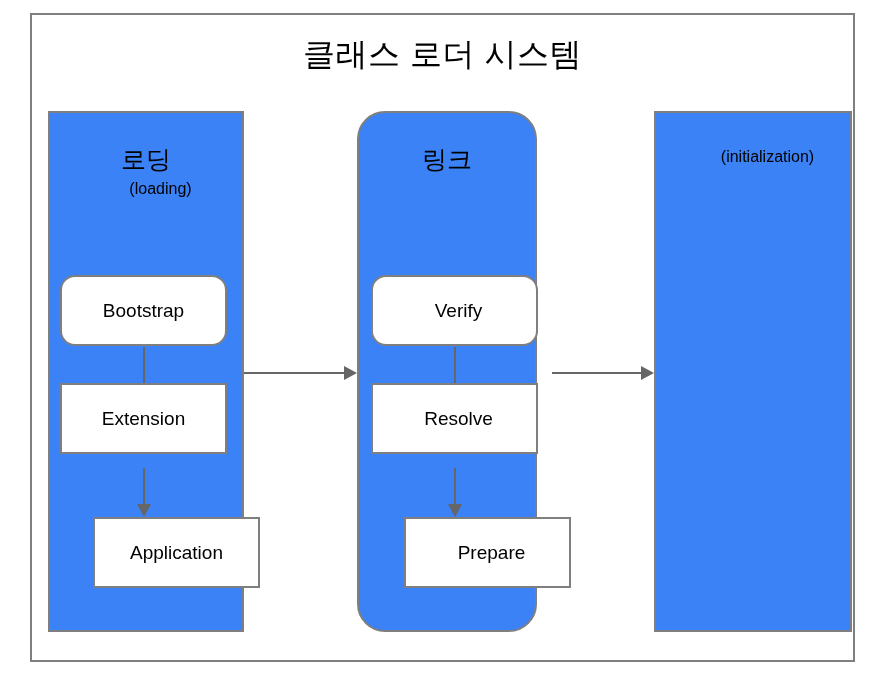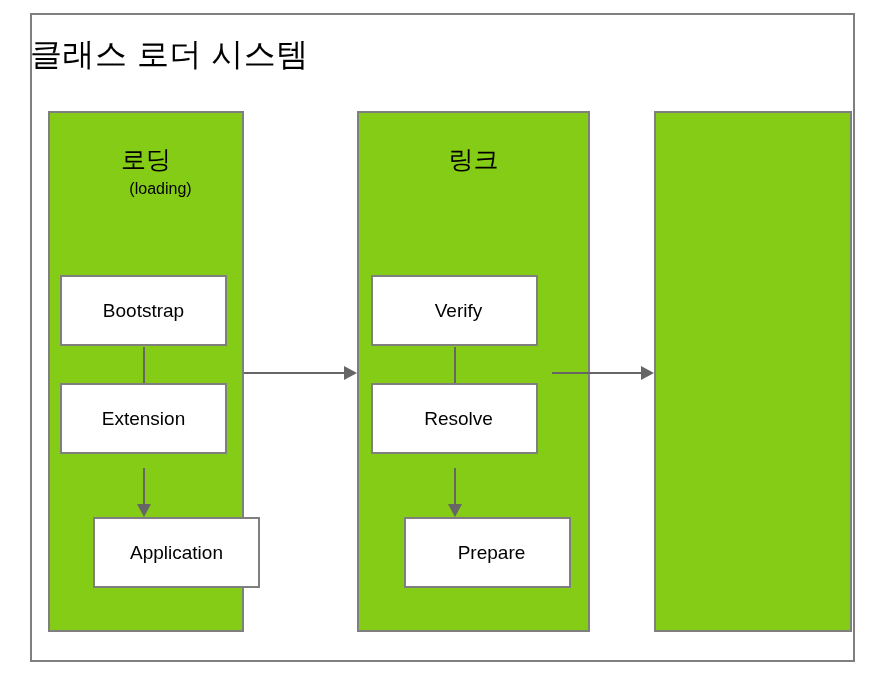--- a/index.html
+++ b/index.html
@@ -33,39 +33,40 @@
     box-sizing: border-box;
     background: #ffffff;
   }
 
   
   .diagram-title {
     position: absolute;
     left: 30px;
     top: 34px;
     width: 825px;
+    text-align: center;
     font-size: 32px;
     line-height: 40px;
     font-weight: 400;
     color: #000000;
     letter-spacing: 0.5px;
     white-space: nowrap;
   }
 
   
   .phase-box {
     position: absolute;
     top: 111px;
     height: 521px;
     border: 2px solid #7f7f7f;
     box-sizing: border-box;
-    background: #84cc16;
+    background: #3b82f6;
   }
   .phase-box.phase-loading        { left: 48px;  width: 196px; }
-  .phase-box.phase-linking        { left: 357px; width: 233px; }
+  .phase-box.phase-linking        { left: 357px; width: 180px; border-radius: 28px; }
   .phase-box.phase-initialization { left: 654px; width: 198px; }
 
   .phase-header {
     position: absolute;
     left: 0;
     right: 0;
     top: 30px;
     text-align: center;
   }
   .phase-title-ko {
@@ -99,21 +100,21 @@
     line-height: 24px;
     color: #000000;
     white-space: nowrap;
   }
 
   
   .col1 .step-box { left: 60px; width: 167px; }
   
   .col2 .step-box { left: 371px; width: 167px; padding-left: 8px; }
 
-  .step-1 { top: 275px; }
+  .step-1 { top: 275px; border-radius: 15px; }
   .step-2 { top: 383px; }
   .step-3 { top: 517px; margin-left: 33px; }
 
   
   .v-arrow {
     position: absolute;
     width: 16px;
   }
   .v-arrow .v-line {
     position: absolute;
@@ -249,16 +250,17 @@
     </div>
   </div>
 
   <div class="h-arrow arrow-linking-init">
     <div class="h-line"></div>
     <div class="h-head"></div>
   </div>
 
   <div class="phase-box phase-initialization">
     <div class="phase-header">
+      <div class="phase-title-en">(initialization)</div>
     </div>
   </div>
 
 </div>
 
 </body></html>

